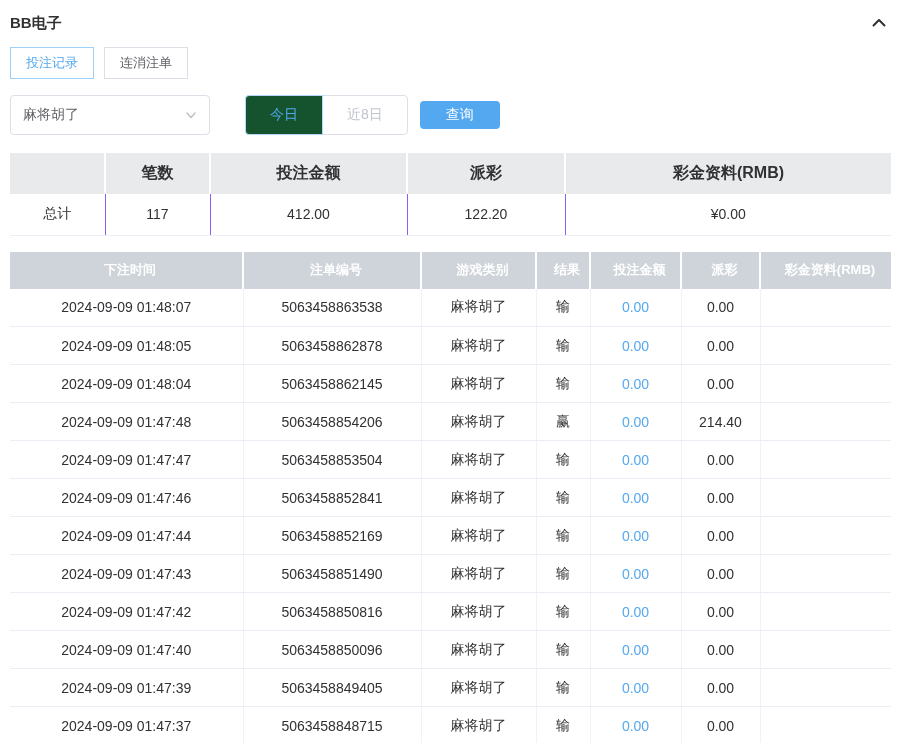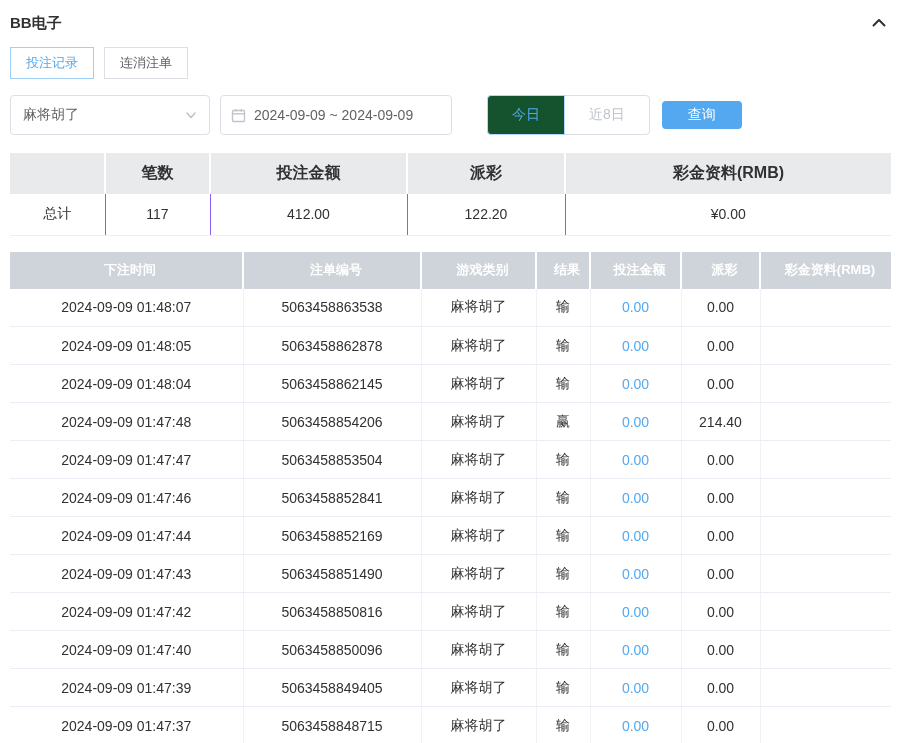--- a/index.html
+++ b/index.html
@@ -87,31 +87,20 @@
   <div class="filters">
     <div class="select">
       <span>麻将胡了</span>
       <span class="icon">
         <svg width="12" height="12" viewBox="0 0 12 12">
             <path d="M2 4 L6 8.5 L10 4" stroke="#c0c4cc" stroke-width="1.6" fill="none" stroke-linecap="round" stroke-linejoin="round"></path>
           </svg>
       </span>
     </div>
 
-    <div class="datepicker">
-      <span class="icon">
-        <svg width="15" height="15" viewBox="0 0 15 15">
-            <rect x="1.5" y="2.5" width="12" height="11" rx="1" fill="none" stroke="#c0c4cc" stroke-width="1.4"></rect>
-            <line x1="1.5" y1="5.8" x2="13.5" y2="5.8" stroke="#c0c4cc" stroke-width="1.4"></line>
-            <line x1="4.6" y1="1" x2="4.6" y2="3.6" stroke="#c0c4cc" stroke-width="1.4"></line>
-            <line x1="10.4" y1="1" x2="10.4" y2="3.6" stroke="#c0c4cc" stroke-width="1.4"></line>
-          </svg>
-      </span>
-      <span>2024-09-09 ~ 2024-09-09</span>
-    </div>
 
     <div class="btn-group">
       <button class="quick active">今日</button>
       <button class="quick">近8日</button>
     </div>
 
     <button class="search-btn">查询</button>
   </div>
 
   <table class="summary">

